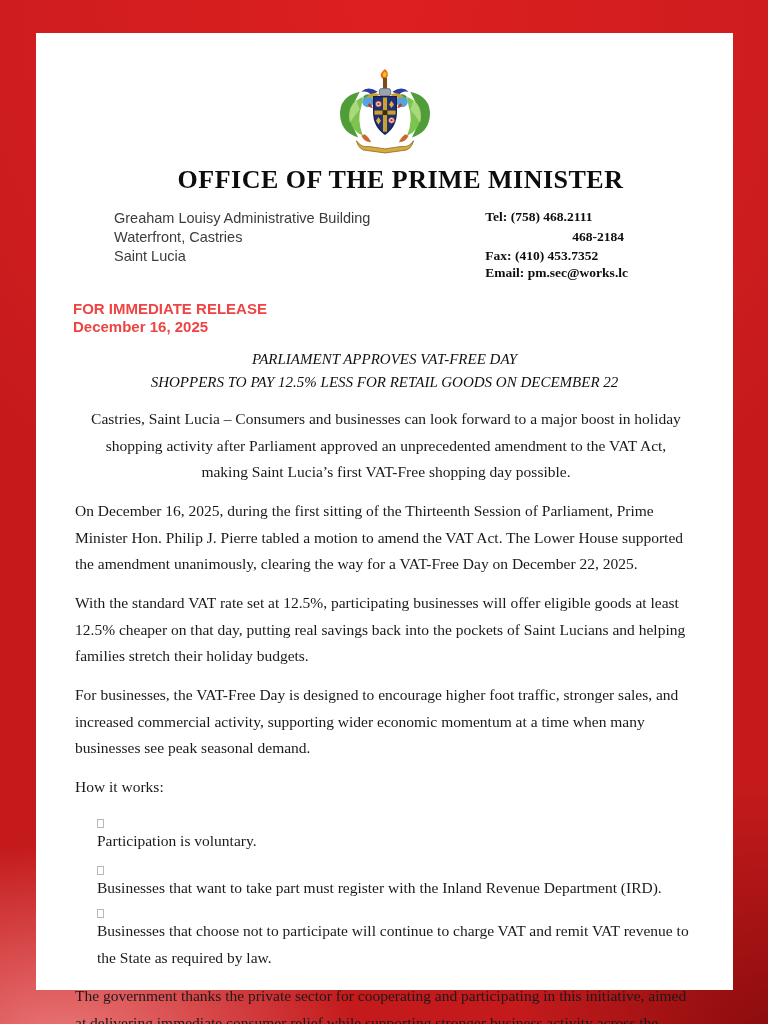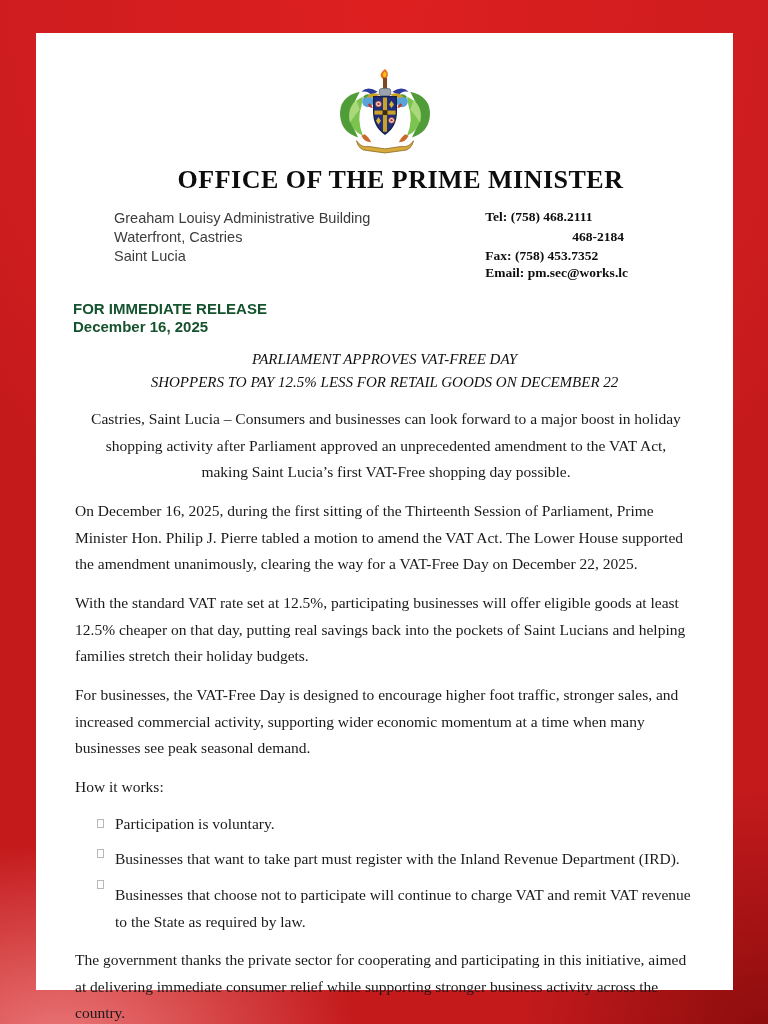--- a/index.html
+++ b/index.html
@@ -46,39 +46,39 @@
     font-size: 13.5px;
     line-height: 1.25;
     color: #0d0d0d;
   }
   .contacts .tel2 { text-align: right; padding-right: 4px; margin: 3px 0 2px 0; font-family: Liberation Serif, serif; }
   .release-tag-block {
     font-family: "Liberation Sans", sans-serif;
     font-weight: bold;
     font-size: 15px;
     line-height: 1.2;
-    color: #14532d;
+    color: #ef4444;
     margin-top: 18px;
     padding-left: 37px;
   }
   .headline {
     text-align: center;
     font-weight: normal;
     font-style: italic;
     font-size: 15px;
     line-height: 1.55;
     margin-top: 12px;
     padding: 0 30px;
     color: #111111;
   }
   .body-copy { padding: 0 36px 0 39px; font-size: 15.5px; line-height: 1.72; }
   .para { margin-top: 12px; }
   .para.centered { text-align: center; padding: 0 6px; }
   .bullet-list { margin-top: 10px; padding-left: 22px; }
-  .bullet-item { display: flex; align-items: flex-start; margin-bottom: 9px; }
+  .bullet-item { display: flex; align-items: flex-start; margin-bottom: 9px; flex-direction: column; }
   .bullet-square {
     width: 7px; height: 9px;
     border: 1px solid #b8b8b8;
     flex: 0 0 auto;
     margin-right: 11px;
   }
   .bullet-item:nth-child(1) .bullet-square { margin-top: 8px; }
   .bullet-item:nth-child(2) .bullet-square { margin-top: 3px; }
   .bullet-item:nth-child(3) .bullet-square { margin-top: -2px; }
 </style>
@@ -137,21 +137,21 @@
 
   <div class="letterhead-row">
     <div class="address">
       <div>Greaham Louisy Administrative Building</div>
       <div>Waterfront, Castries</div>
       <div>Saint Lucia</div>
     </div>
     <div class="contacts">
       <div>Tel: (758) 468.2111</div>
       <div class="tel2">468-2184</div>
-      <div>Fax: (758) 453.7352</div>
+      <div>Fax: (410) 453.7352</div>
       <div>Email: pm.sec@works.lc</div>
     </div>
   </div>
 
   <div class="release-tag-block">
     <div>FOR IMMEDIATE RELEASE</div>
     <div>December 16, 2025</div>
   </div>
 
   <div class="headline">

